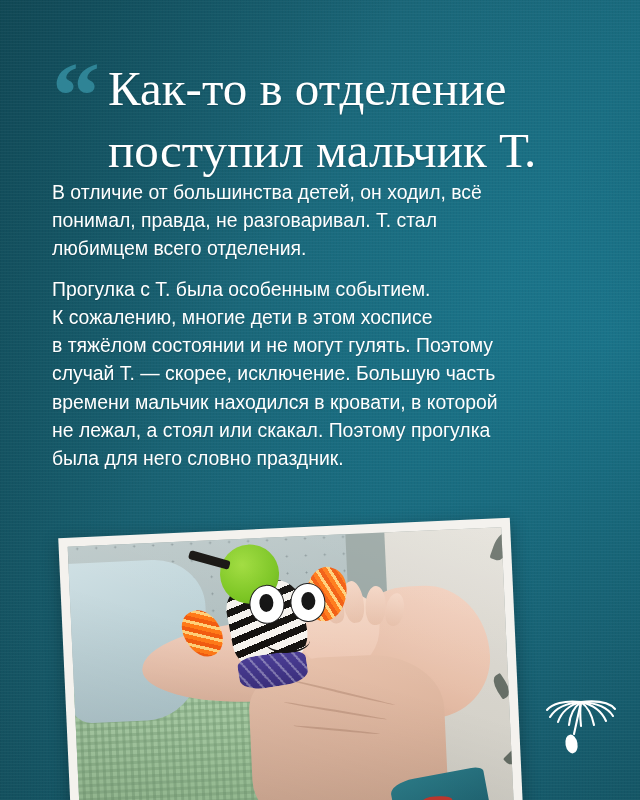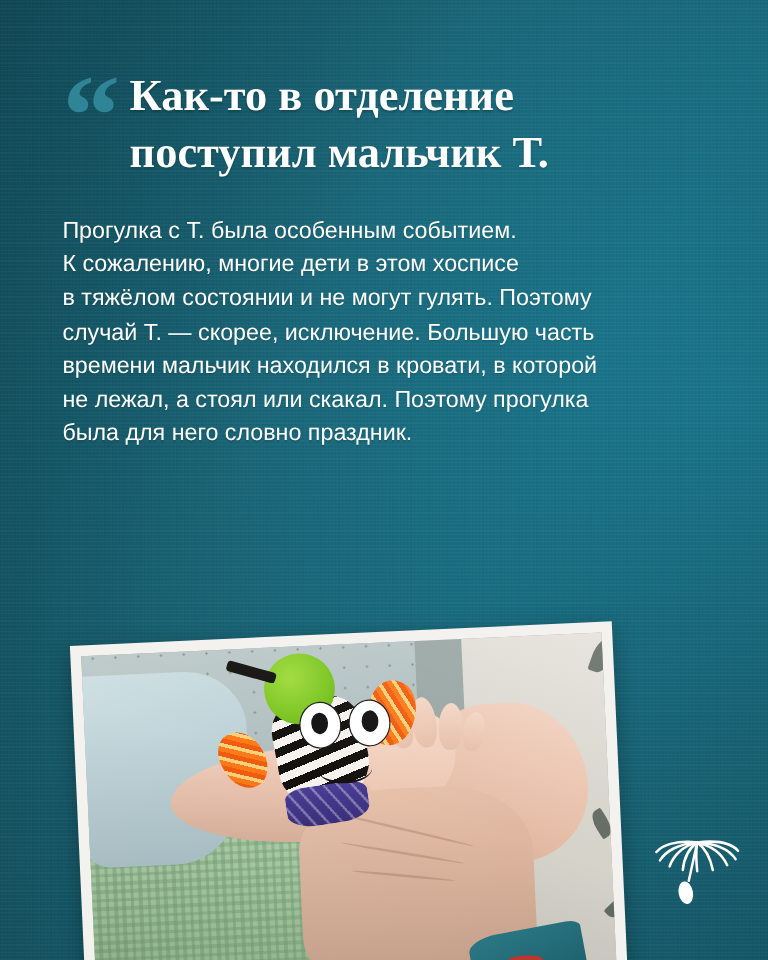--- a/index.html
+++ b/index.html
@@ -45,24 +45,24 @@
     font-size:96px; line-height:.76;
     color:#2f8496;
     font-weight:700;
     letter-spacing:-2px;
     margin-top:6px;
     flex:0 0 auto;
     user-select:none;
   }
   .headline {
     font-family:"Liberation Serif", serif;
-    font-size:37px;
+    font-size:49px;
     line-height:1.26;
     color:#ffffff;
-    font-weight:700;
+    font-weight:400;
     padding-left:10px;
     margin-top:4px;
     text-shadow:0 1px 2px rgba(0,0,0,.22);
     white-space:pre-line;
   }
 
   
   .copy {
     position:absolute; left:52px; top:178px; width:545px;
     color:#ffffff;
@@ -243,20 +243,23 @@
 <div class="bg-tint"></div>
 <div class="bg-noise"></div>
 
 <div class="headline-wrap">
   <span class="quote-mark">“</span>
   <h1 class="headline">Как-то в отделение
 поступил мальчик Т.</h1>
 </div>
 
 <div class="copy">
+  <p>В отличие от большинства детей, он ходил, всё
+понимал, правда, не разговаривал. Т. стал
+любимцем всего отделения.</p>
   <p>Прогулка с Т. была особенным событием.
 К сожалению, многие дети в этом хосписе
 в тяжёлом состоянии и не могут гулять. Поэтому
 случай Т. — скорее, исключение. Большую часть
 времени мальчик находился в кровати, в которой
 не лежал, а стоял или скакал. Поэтому прогулка
 была для него словно праздник.</p>
 </div>
 
 <div class="photo-frame">

